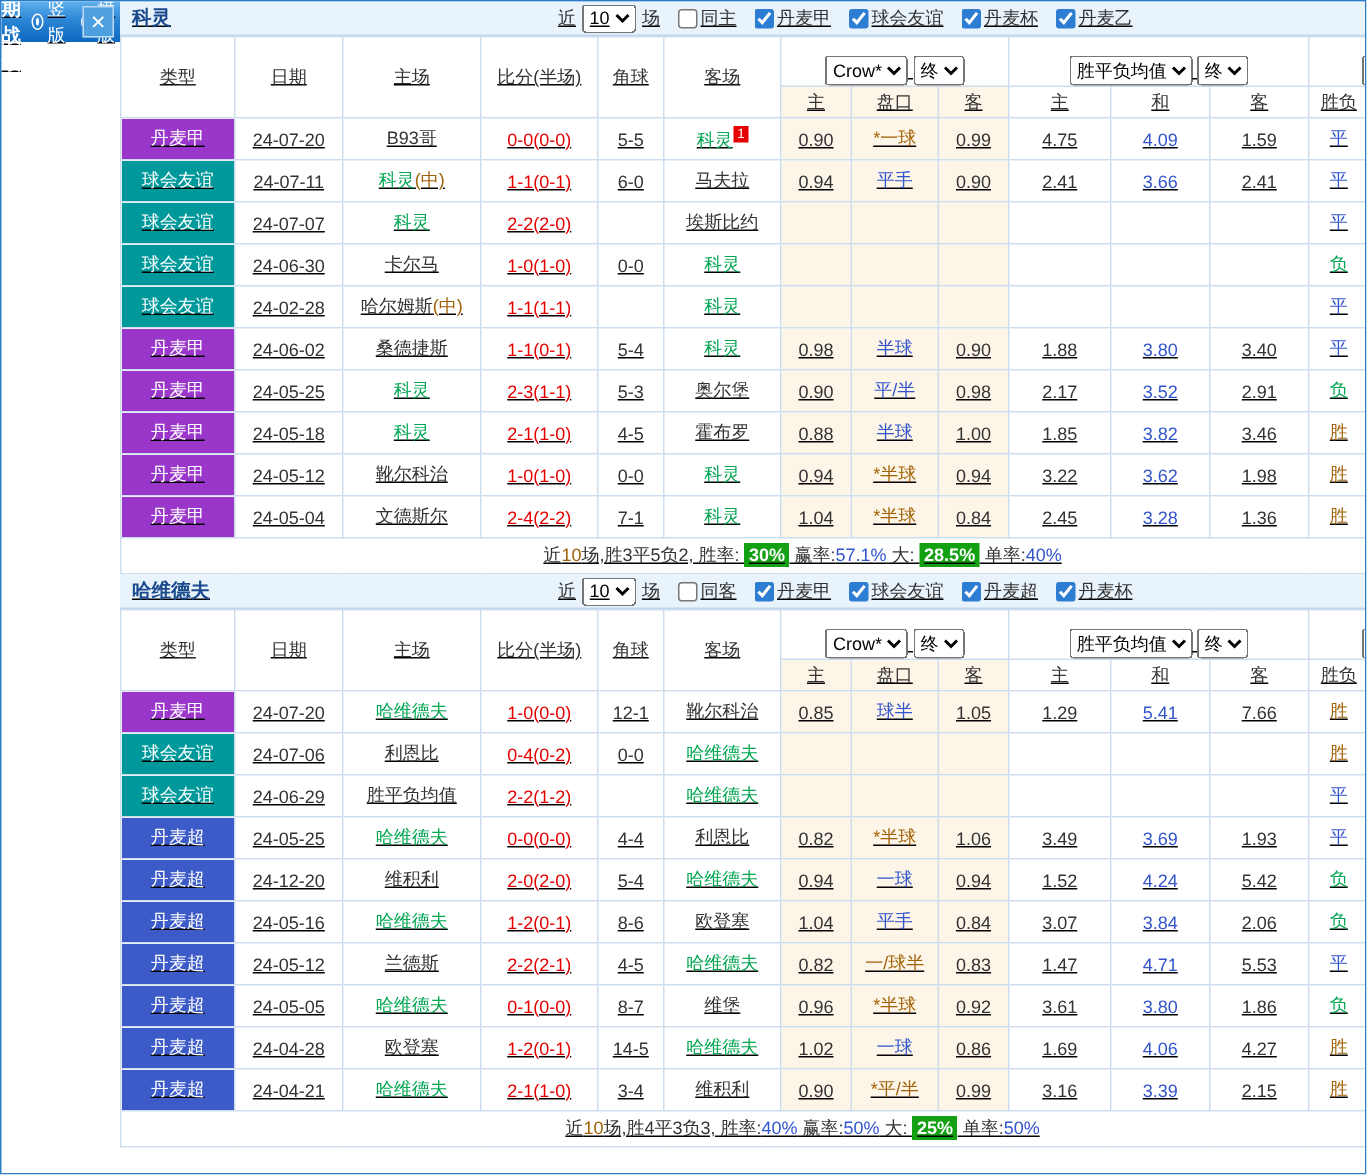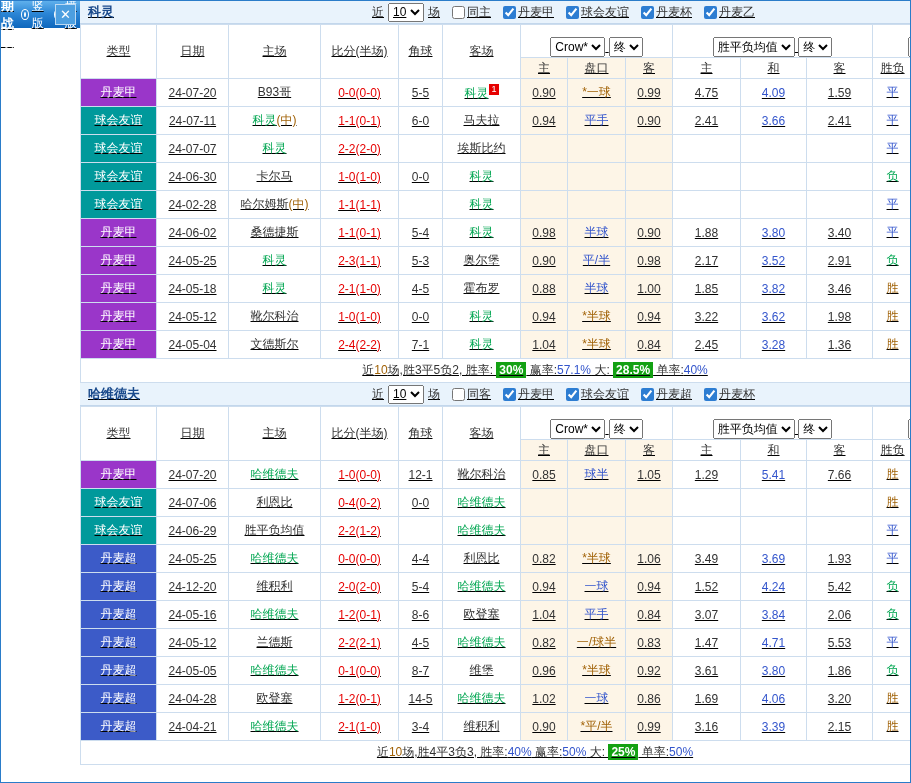--- a/index.html
+++ b/index.html
@@ -550,21 +550,21 @@
       <td>24-04-28</td>
       <td><span class="">欧登塞</span></td>
       <td class="score">1-2(0-1)</td>
       <td>14-5</td>
       <td><span class="g">哈维德夫</span></td>
       <td class="cream">1.02</td>
       <td class="cream b">一球</td>
       <td class="cream">0.86</td>
       <td>1.69</td>
       <td class="edraw">4.06</td>
-      <td>3.20</td>
+      <td>4.27</td>
       <td class="r">胜</td>
       <td class="r">赢</td>
       <td class="b">走</td>
     </tr>
     <tr class="data">
       <td class="type" style="background:#3c5bc8">丹麦超</td>
       <td>24-04-21</td>
       <td><span class="g">哈维德夫</span></td>
       <td class="score">2-1(1-0)</td>
       <td>3-4</td>

